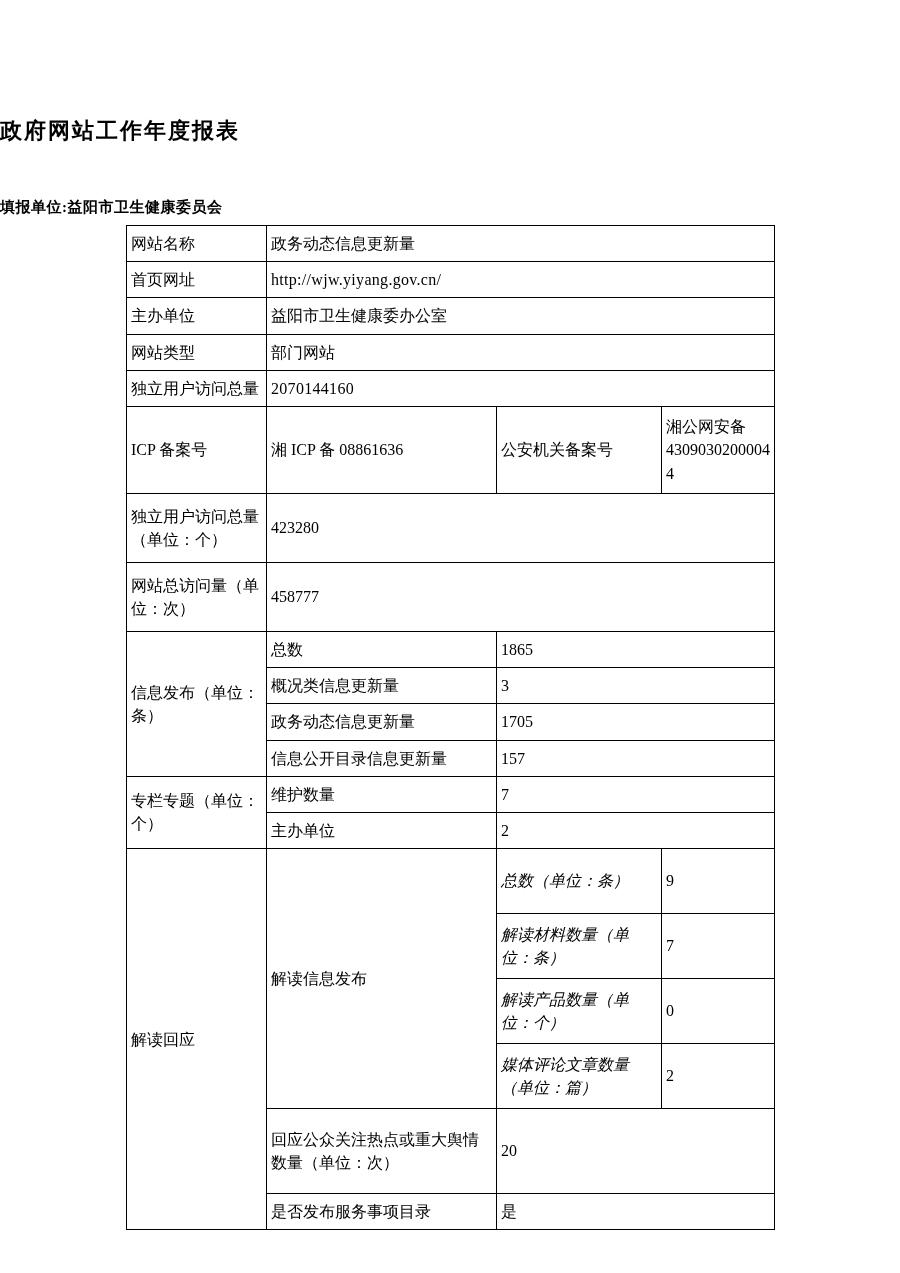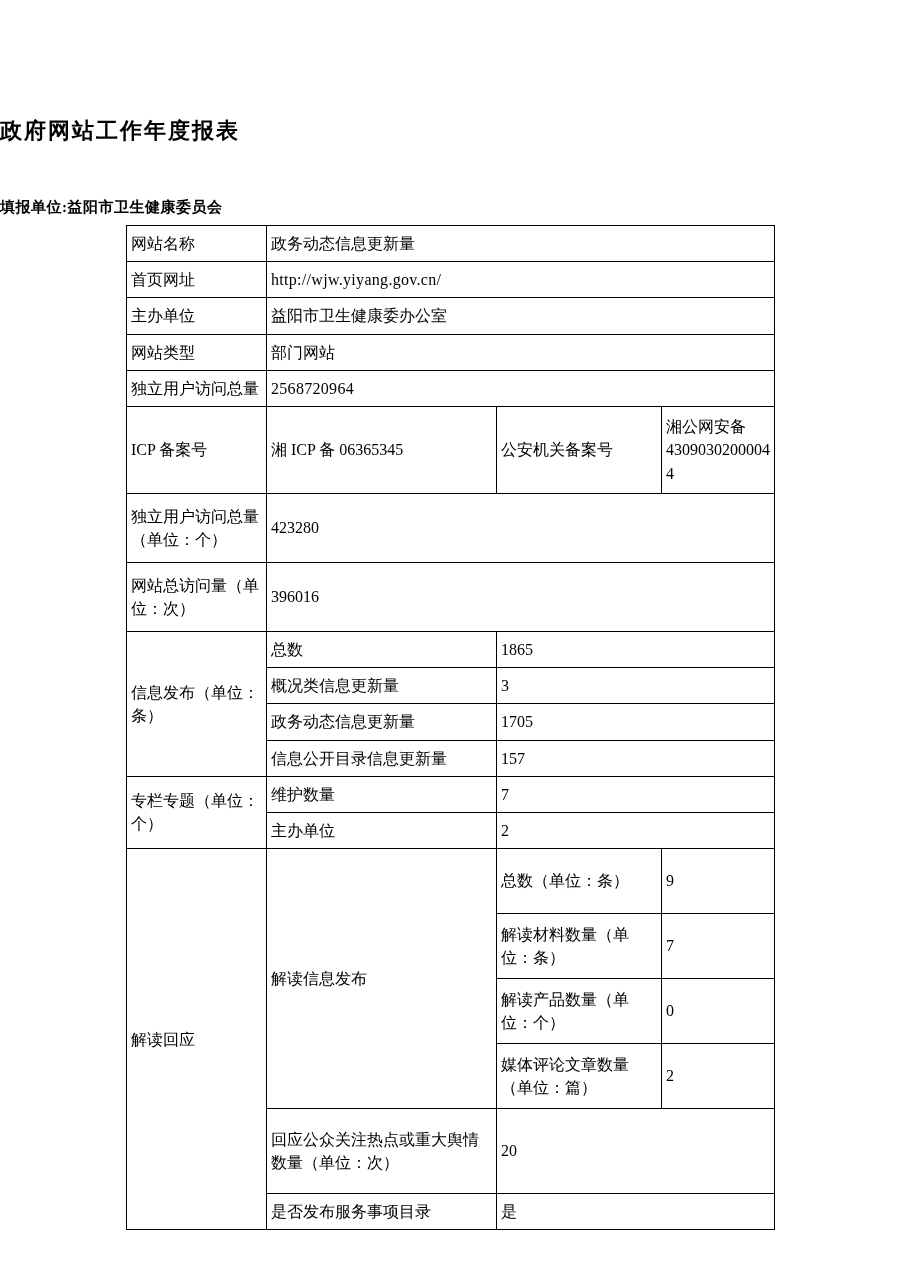--- a/index.html
+++ b/index.html
@@ -61,20 +61,21 @@
   td.label {
     width: 140px;
   }
   .mono {
     font-family: Liberation Serif, serif;
     font-size: 14px;
     letter-spacing: 0.3px;
   }
   .tall {
     height: 52px;
+    font-style: italic;
   }
   .nowrap-small {
     font-size: 14px;
   }
 </style>
 </head>
 <body>
 
 <div class="page">
 
@@ -100,35 +101,35 @@
       <tr>
         <td class="label">主办单位</td>
         <td colspan="3">益阳市卫生健康委办公室</td>
       </tr>
       <tr>
         <td class="label">网站类型</td>
         <td colspan="3">部门网站</td>
       </tr>
       <tr>
         <td class="label">独立用户访问总量</td>
-        <td colspan="3" class="mono">2568720964</td>
+        <td colspan="3" class="mono">2070144160</td>
       </tr>
       <tr>
         <td class="label" style="height:74px">ICP 备案号</td>
-        <td>湘 ICP 备 06365345</td>
+        <td>湘 ICP 备 08861636</td>
         <td>公安机关备案号</td>
         <td class="nowrap-small">湘公网安备 43090302000044</td>
       </tr>
       <tr>
         <td class="label" style="height:56px">独立用户访问总量（单位：个）</td>
         <td colspan="3">423280</td>
       </tr>
       <tr>
         <td class="label" style="height:56px">网站总访问量（单位：次）</td>
-        <td colspan="3">396016</td>
+        <td colspan="3">458777</td>
       </tr>
 
       <tr>
         <td class="label" rowspan="4">信息发布（单位：条）</td>
         <td>总数</td>
         <td colspan="2">1865</td>
       </tr>
       <tr>
         <td>概况类信息更新量</td>
         <td colspan="2">3</td>

